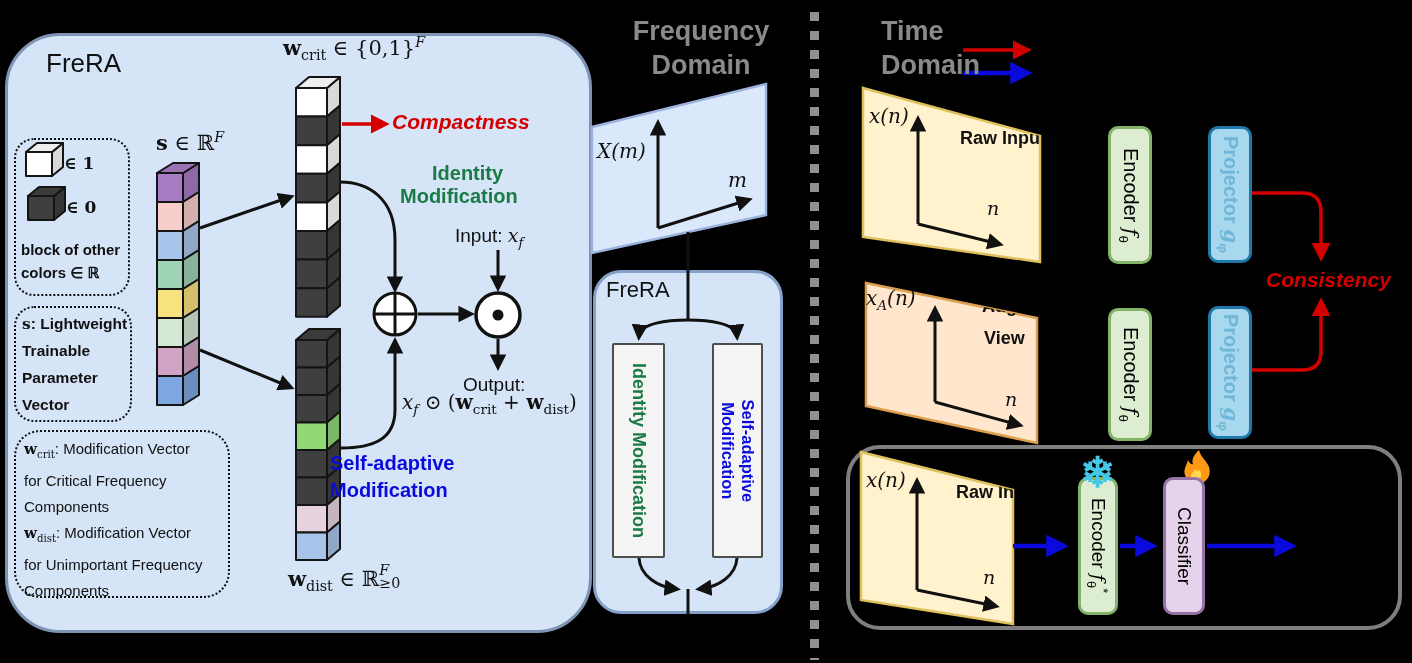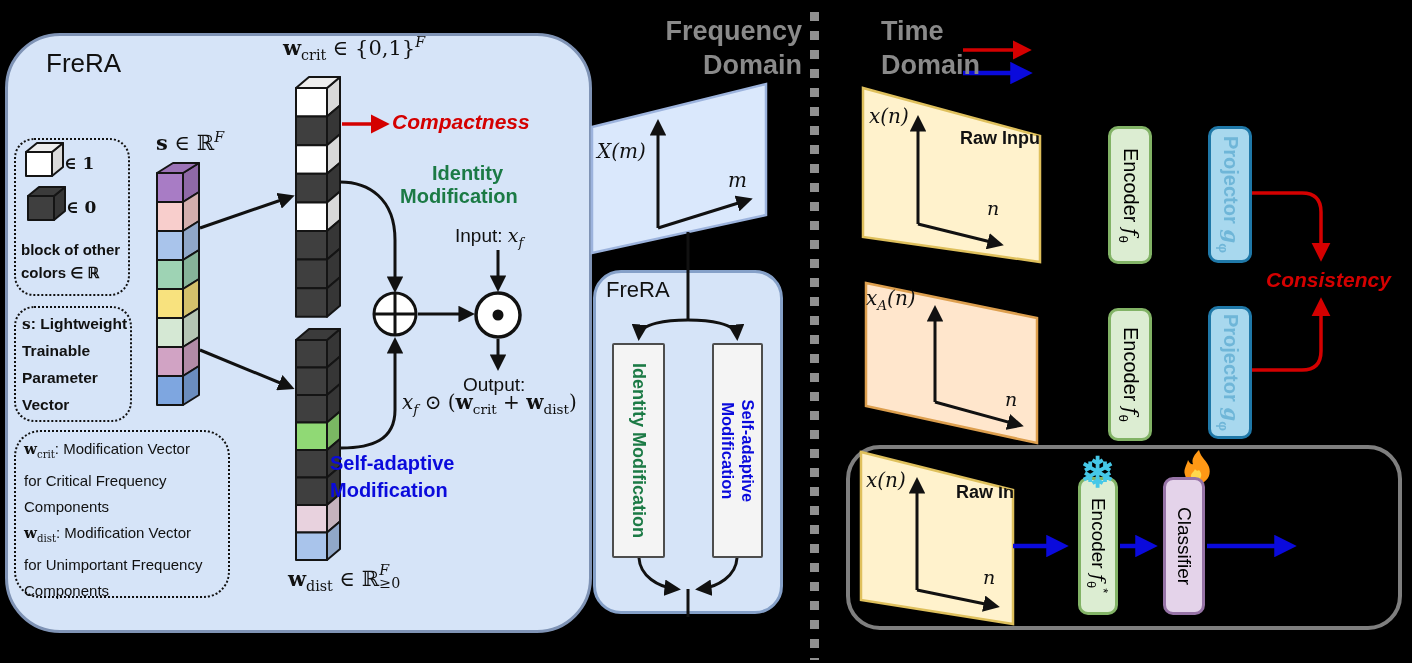--- a/index.html
+++ b/index.html
@@ -246,40 +246,44 @@
   <div class="t green" style="left:400px;top:162px;font-size:20px;margin-left:32px;">Identity</div>
   <div class="t green" style="left:400px;top:185px;font-size:20px;">Modification</div>
   <div class="t blue" style="left:330px;top:452px;font-size:20px;">Self-adaptive</div>
   <div class="t blue" style="left:330px;top:479px;font-size:20px;">Modification</div>
 
   <div class="t" style="left:455px;top:224px;font-size:19px;"><span class="bold">Input: </span><span class="math">x</span><sub class="math">f</sub></div>
 
   <div class="t bold" style="left:463px;top:374px;font-size:19px;">Output:</div>
   <div class="t" style="left:402px;top:390px;font-size:20px;"><span class="math">x</span><sub class="math">f</sub><span class="mrm"> ⊙ (</span><span class="mbf">w</span><sub class="mrm">crit</sub><span class="mrm"> + </span><span class="mbf">w</span><sub class="mrm">dist</sub><span class="mrm">)</span></div>
 
-  <div class="abs gray" style="left:600px;top:14px;width:202px;text-align:right;line-height:34px;">
+  <div class="abs gray" style="left:600px;top:14px;width:202px;text-align:center;line-height:34px;">
     <div>Frequency</div>
     <div>Domain</div>
   </div>
   <div class="abs gray" style="left:881px;top:14px;line-height:34px;">
     <div>Time</div>
     <div>Domain</div>
   </div>
 
   <div class="t math" style="left:597px;top:139px;font-size:20px;">X(m)</div>
   <div class="t math" style="left:728px;top:168px;font-size:20px;">m</div>
 
   <div class="t bold" style="left:606px;top:277px;font-size:22px;">FreRA</div>
 
   <div class="pclip" style="left:863px;top:88px;width:177px;height:174px;clip-path:polygon(0px 0px,177px 48px,177px 174px,0px 149px);">
     <span class="cap" style="left:97px;top:40px;">Raw Input</span>
   </div>
   <div class="t math" style="left:869px;top:104px;font-size:20px;"><span>x</span><span>(n)</span></div>
   <div class="t math" style="left:987px;top:197px;font-size:19px;">n</div>
 
+  <div class="pclip" style="left:866px;top:283px;width:171px;height:160px;clip-path:polygon(0px 0px,171px 35px,171px 160px,0px 123px);">
+    <span class="cap" style="left:116px;top:13px;">Augmented</span>
+    <span class="cap" style="left:118px;top:45px;">View</span>
+  </div>
   <div class="t math" style="left:866px;top:286px;font-size:20px;"><span>x</span><sub>A</sub><span>(n)</span></div>
   <div class="t math" style="left:1005px;top:388px;font-size:19px;">n</div>
 
   <div class="t red" style="left:1266px;top:268px;font-size:21px;">Consistency</div>
 
   <div class="pclip" style="left:861px;top:452px;width:152px;height:176px;clip-path:polygon(0px 0px,152px 38px,152px 172px,0px 148px);">
     <span class="cap" style="left:95px;top:30px;">Raw Input</span>
   </div>
   <div class="t math" style="left:866px;top:468px;font-size:20px;"><span>x</span><span>(n)</span></div>
   <div class="t math" style="left:983px;top:566px;font-size:19px;">n</div>

